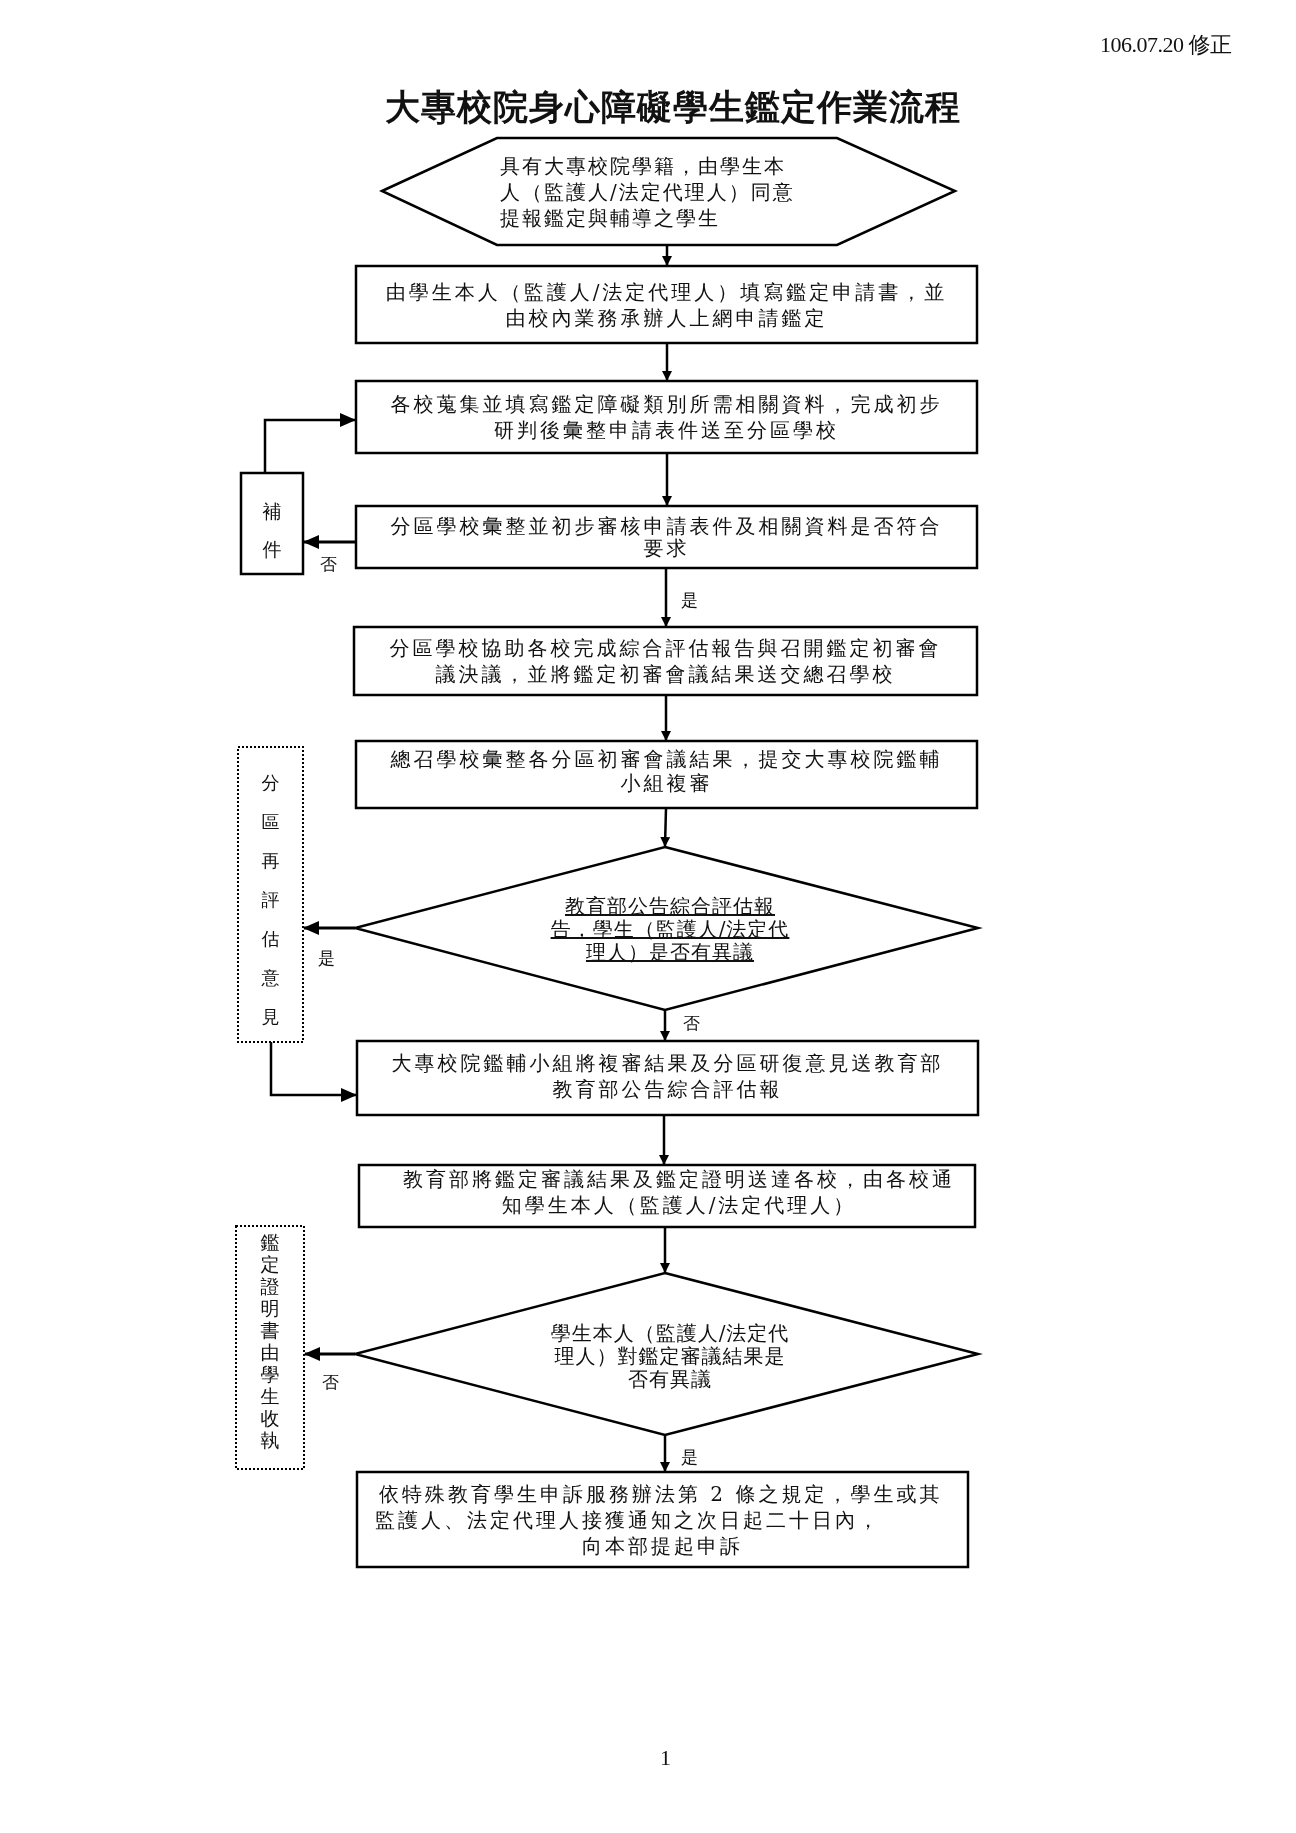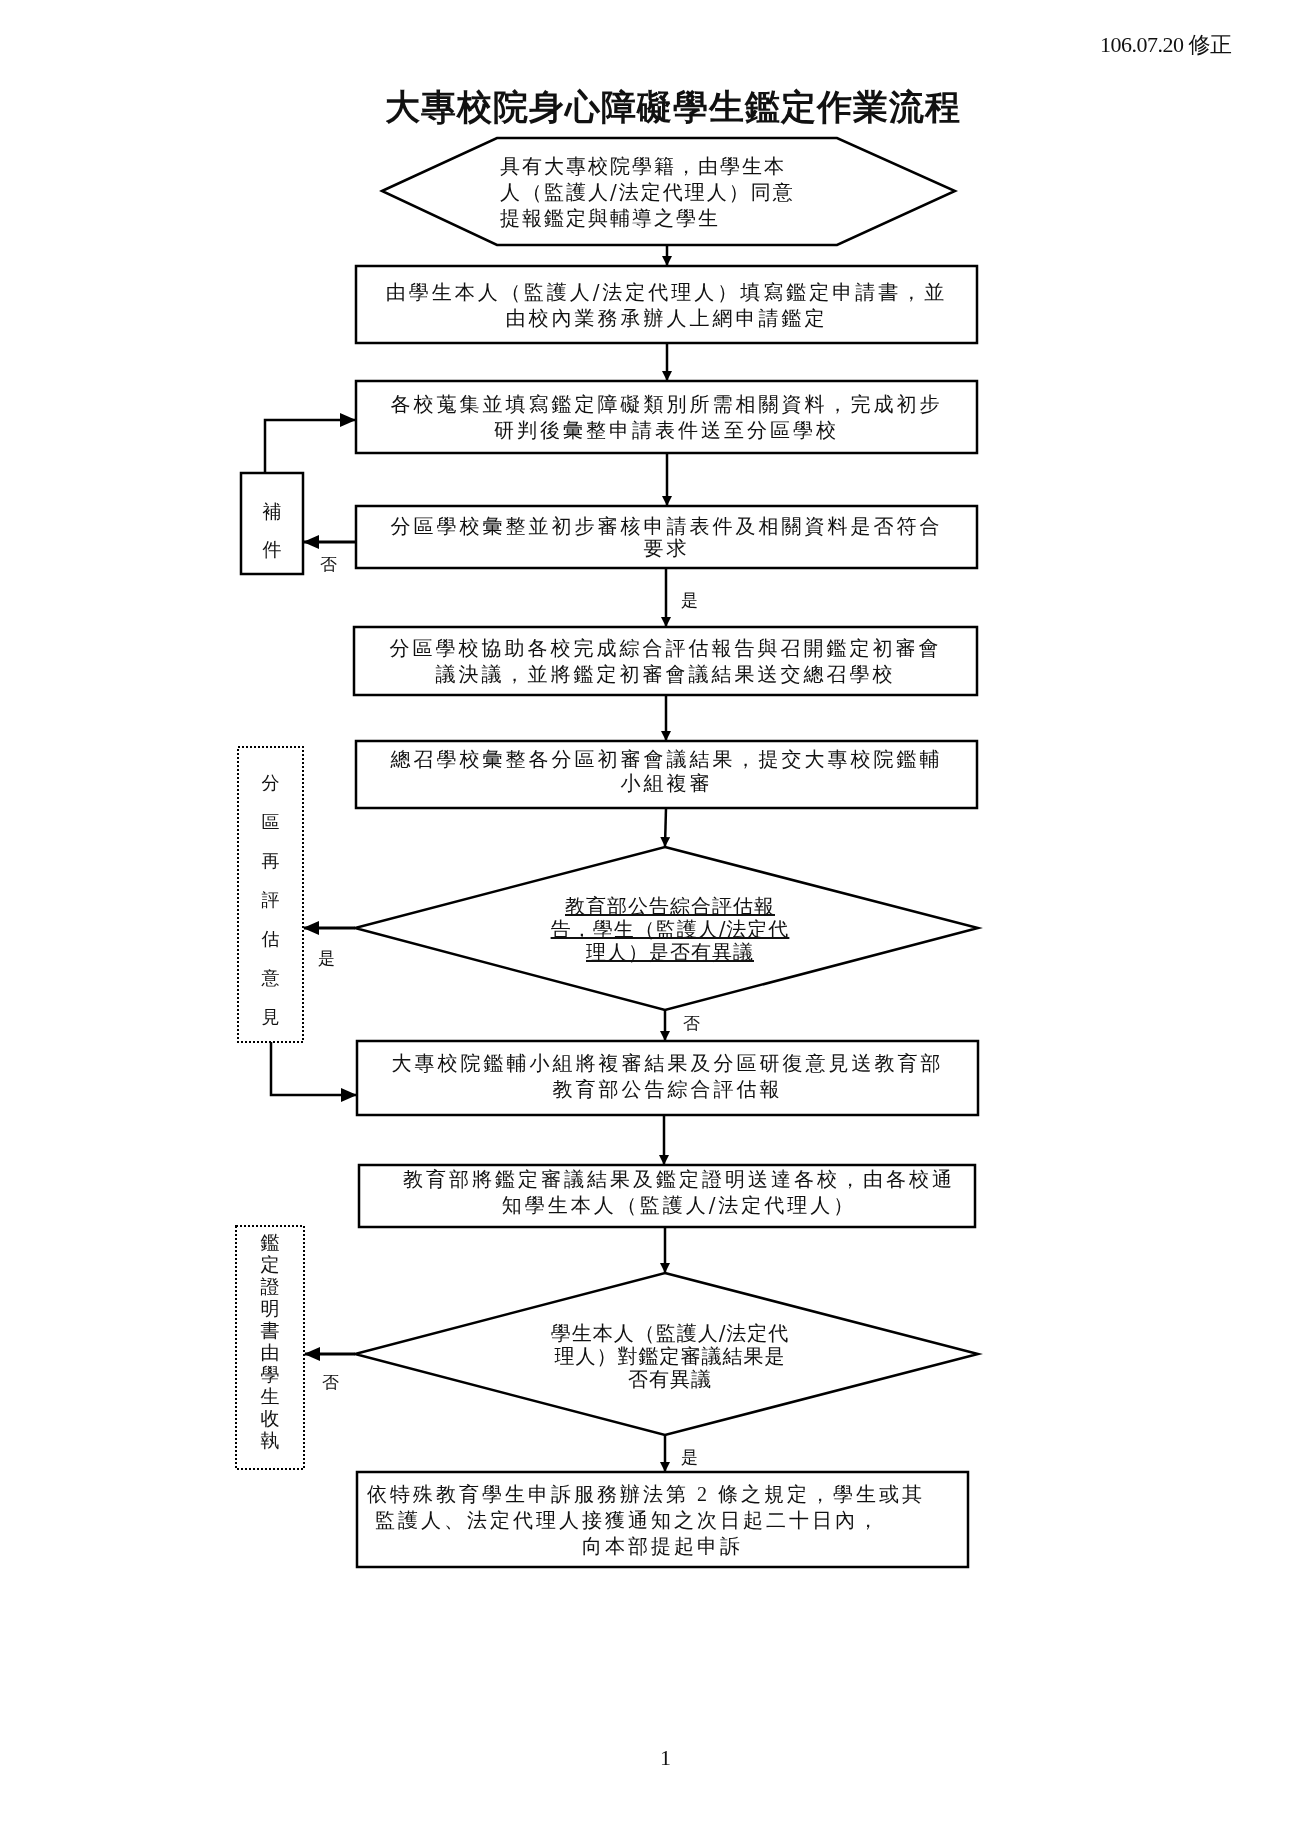--- a/index.html
+++ b/index.html
@@ -97,21 +97,21 @@
 </div>
 <div class="abs node-text" style="left:359px; top:1043px; width:617px; height:66px;">
   <span>大專校院鑑輔小組將複審結果及分區研復意見送教育部</span>
   <span>教育部公告綜合評估報</span>
 </div>
 <div class="abs node-text" style="left:361px; top:1164px; width:612px; height:56px;margin-left:12px;">
   <span>教育部將鑑定審議結果及鑑定證明送達各校，由各校通</span>
   <span>知學生本人（監護人/法定代理人）</span>
 </div>
 <div class="abs node-text" style="left:359px; top:1474px; width:607px; height:91px;">
-  <span style="align-self:flex-start; padding-left:8px;font-family:Liberation Serif, serif;">依特殊教育學生申訴服務辦法第 2 條之規定，學生或其</span>
+  <span style="align-self:flex-start; padding-left:20px;">依特殊教育學生申訴服務辦法第 2 條之規定，學生或其</span>
   <span style="align-self:flex-start; padding-left:16px;">監護人、法定代理人接獲通知之次日起二十日內，</span>
   <span>向本部提起申訴</span>
 </div>
 
 <div class="abs node-text" style="left:520px; top:893px; width:300px; height:72px; line-height:23px; letter-spacing:1px;text-decoration:underline;">
   <span>教育部公告綜合評估報</span>
   <span>告，學生（監護人/法定代</span>
   <span>理人）是否有異議</span>
 </div>
 <div class="abs node-text" style="left:520px; top:1320px; width:300px; height:72px; line-height:23px; letter-spacing:1px;">

